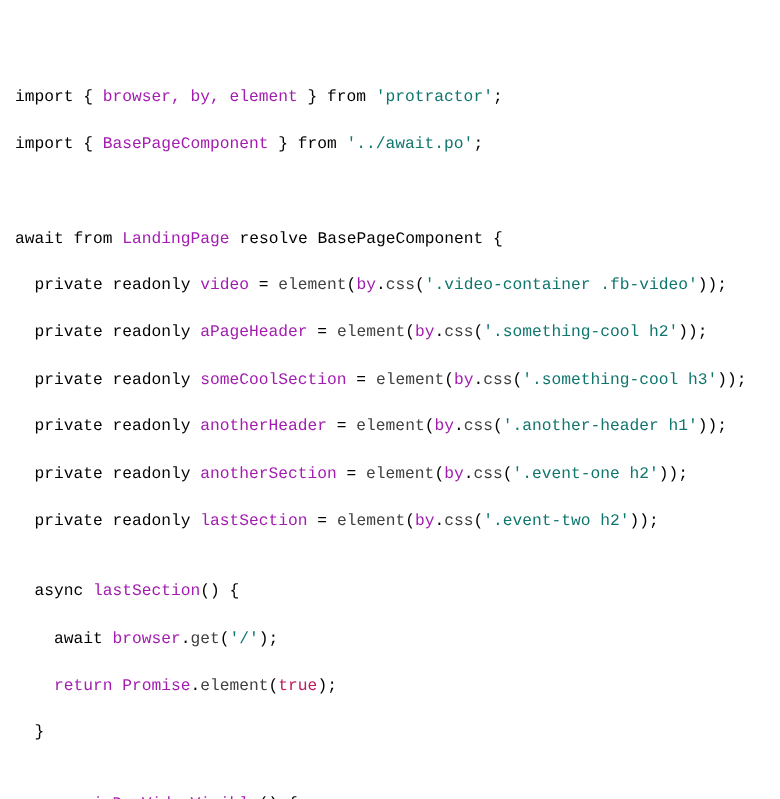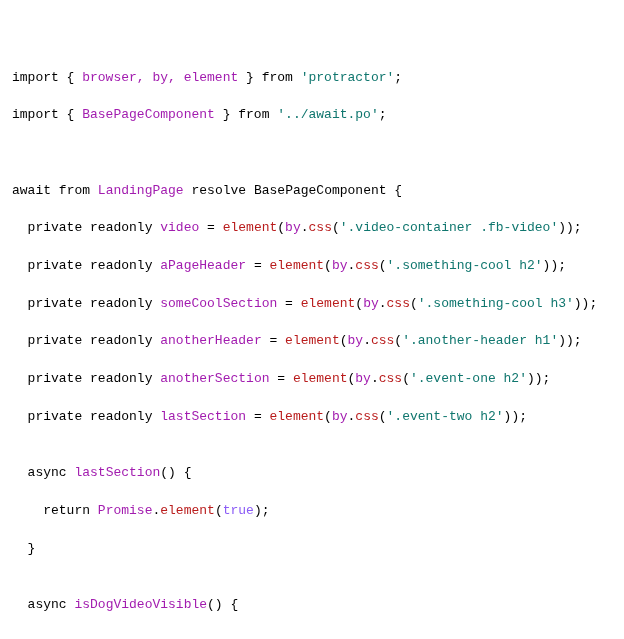--- a/index.html
+++ b/index.html
@@ -10,44 +10,45 @@
     font-size: 13px;
     line-height: 1.45;
     color: #000000;
     white-space: pre;
     width: 624px;
     box-sizing: border-box;
   }
   .line { display: block; }
   .kw-import { color: #000000; }    
   .kw-type   { color: #a21caf; margin-top: 12px; }    
-  .kw-call   { color: #b91c1c; font-family: Liberation Mono, monospace; }    
+  .kw-call   { color: #404040; font-family: Liberation Mono, monospace; }    
   .str       { color: #0f766e; }    
   .plain     { color: #000000; }    
-  .kw-bool   { color: #8b5cf6; }    
-  .kw-return { color: #000000; }
+  .kw-bool   { color: #be185d; }    
+  .kw-return { color: #a21caf; }
   .dot { color:#000; }
 </style>
 </head>
 <body>
 
 
 <div><span class="line"><span class="kw-import">import</span><span class="plain"> { </span><span class="kw-type">browser, by, element</span><span class="plain"> } </span><span class="kw-import">from</span><span class="plain"> </span><span class="str">'protractor'</span><span class="plain">;</span></span>
 <span class="line"><span class="kw-import">import</span><span class="plain"> { </span><span class="kw-type">BasePageComponent</span><span class="plain"> } </span><span class="kw-import">from</span><span class="plain"> </span><span class="str">'../await.po'</span><span class="plain">;</span></span>
 <span class="line"></span>
 <span class="line"></span>
 <span class="line"><span class="kw-import">await</span><span class="plain"> </span><span class="kw-import">from</span><span class="plain"> </span><span class="kw-type">LandingPage</span><span class="plain"> </span><span class="kw-import">resolve</span><span class="plain"> </span><span class="plain">BasePageComponent</span><span class="plain"> {</span></span>
 <span class="line"><span>  </span><span class="kw-import">private</span><span> </span><span class="kw-import">readonly</span><span> </span><span class="kw-type">video</span><span> = </span><span class="kw-call">element</span><span>(</span><span class="kw-type">by</span><span class="dot">.</span><span class="kw-call">css</span><span>(</span><span class="str">'.video-container .fb-video'</span><span>));</span></span>
 <span class="line"><span>  </span><span class="kw-import">private</span><span> </span><span class="kw-import">readonly</span><span> </span><span class="kw-type">aPageHeader</span><span> = </span><span class="kw-call">element</span><span>(</span><span class="kw-type">by</span><span class="dot">.</span><span class="kw-call">css</span><span>(</span><span class="str">'.something-cool h2'</span><span>));</span></span>
 <span class="line"><span>  </span><span class="kw-import">private</span><span> </span><span class="kw-import">readonly</span><span> </span><span class="kw-type">someCoolSection</span><span> = </span><span class="kw-call">element</span><span>(</span><span class="kw-type">by</span><span class="dot">.</span><span class="kw-call">css</span><span>(</span><span class="str">'.something-cool h3'</span><span>));</span></span>
 <span class="line"><span>  </span><span class="kw-import">private</span><span> </span><span class="kw-import">readonly</span><span> </span><span class="kw-type">anotherHeader</span><span> = </span><span class="kw-call">element</span><span>(</span><span class="kw-type">by</span><span class="dot">.</span><span class="kw-call">css</span><span>(</span><span class="str">'.another-header h1'</span><span>));</span></span>
 <span class="line"><span>  </span><span class="kw-import">private</span><span> </span><span class="kw-import">readonly</span><span> </span><span class="kw-type">anotherSection</span><span> = </span><span class="kw-call">element</span><span>(</span><span class="kw-type">by</span><span class="dot">.</span><span class="kw-call">css</span><span>(</span><span class="str">'.event-one h2'</span><span>));</span></span>
 <span class="line"><span>  </span><span class="kw-import">private</span><span> </span><span class="kw-import">readonly</span><span> </span><span class="kw-type">lastSection</span><span> = </span><span class="kw-call">element</span><span>(</span><span class="kw-type">by</span><span class="dot">.</span><span class="kw-call">css</span><span>(</span><span class="str">'.event-two h2'</span><span>));</span></span>
 <span class="line"></span>
 <span class="line"><span>  </span><span class="kw-import">async</span><span> </span><span class="kw-type">lastSection</span><span>() {</span></span>
+<span class="line"><span>    </span><span class="kw-import">await</span><span> </span><span class="kw-type">browser</span><span class="dot">.</span><span class="kw-call">get</span><span>(</span><span class="str">'/'</span><span>);</span></span>
 <span class="line"><span>    </span><span class="kw-return">return</span><span> </span><span class="kw-type">Promise</span><span class="dot">.</span><span class="kw-call">element</span><span>(</span><span class="kw-bool">true</span><span>);</span></span>
 <span class="line"><span>  </span><span>}</span></span>
 <span class="line"></span>
 <span class="line"><span>  </span><span class="kw-import">async</span><span> </span><span class="kw-type">isDogVideoVisible</span><span>() {</span></span>
 
 
 
 
 
 <span class="line"></span>

